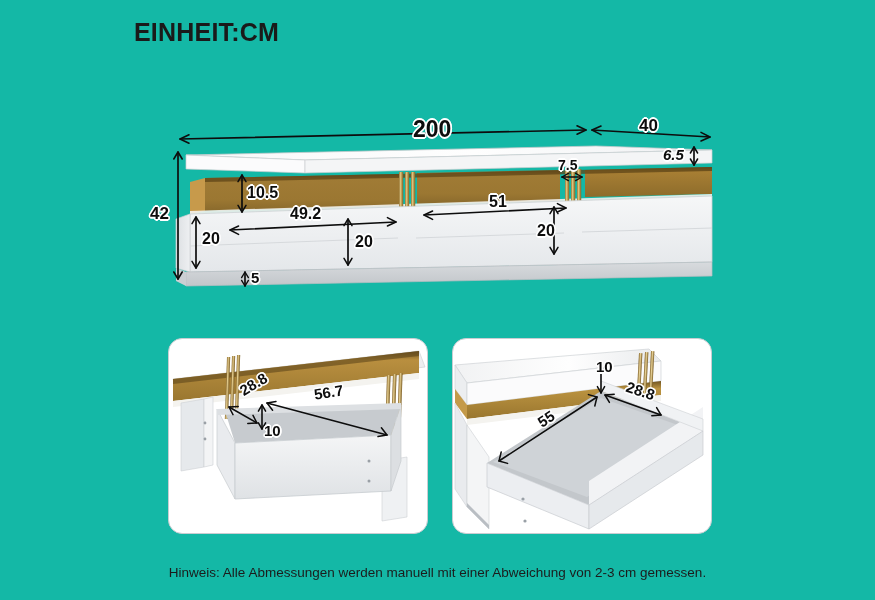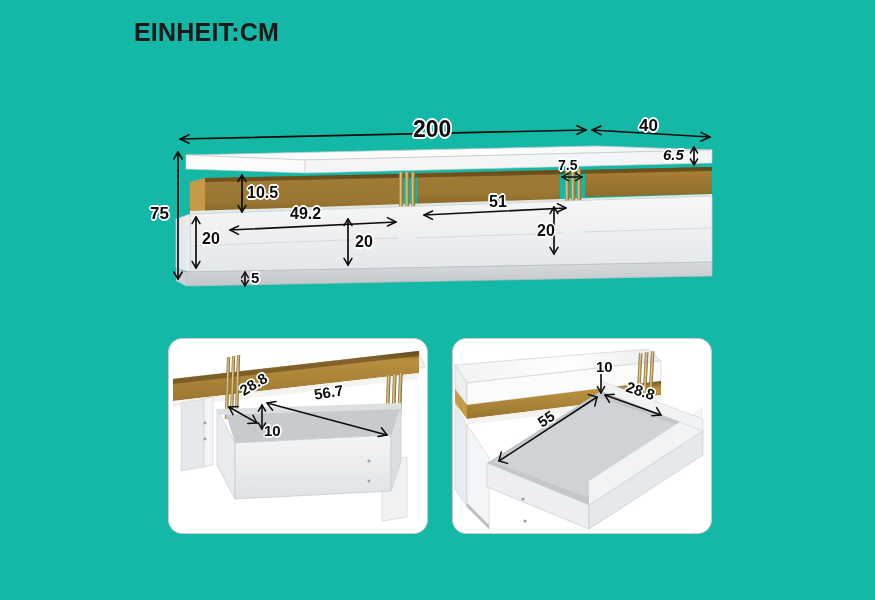--- a/index.html
+++ b/index.html
@@ -169,21 +169,21 @@
 
         <line x1="245" y1="272" x2="245" y2="286"></line>
         <path d="M245,272 l-3.4,5.6 M245,272 l3.4,5.6" stroke-width="1.4"></path>
         <path d="M245,286 l-3.4,-5.6 M245,286 l3.4,-5.6" stroke-width="1.4"></path>
       </g>
     </svg>
 
     <div class="lbl white-halo" style="left:413px;top:118px;font-size:23px;">200</div>
     <div class="lbl white-halo" style="left:639px;top:117px;font-size:17px;">40</div>
     <div class="lbl white-halo" style="left:663px;top:147px;font-size:15px;font-style:italic;">6.5</div>
-    <div class="lbl white-halo" style="left:150px;top:205px;font-size:17px;">75</div>
+    <div class="lbl white-halo" style="left:150px;top:205px;font-size:17px;">42</div>
     <div class="lbl white-halo" style="left:247px;top:185px;font-size:16px;">10.5</div>
     <div class="lbl white-halo" style="left:290px;top:206px;font-size:16px;">49.2</div>
     <div class="lbl white-halo" style="left:489px;top:194px;font-size:16px;">51</div>
     <div class="lbl white-halo" style="left:202px;top:231px;font-size:16px;">20</div>
     <div class="lbl white-halo" style="left:355px;top:234px;font-size:16px;">20</div>
     <div class="lbl white-halo" style="left:537px;top:223px;font-size:16px;">20</div>
     <div class="lbl white-halo" style="left:558px;top:158px;font-size:14px;">7.5</div>
     <div class="lbl white-halo" style="left:251px;top:270px;font-size:15px;">5</div>
   </div>
 
@@ -346,14 +346,15 @@
         <path d="M46,122 l2.2,-9 M46,122 l8.6,2.4" stroke-width="1.5"></path>
         <path d="M144,58 l-2.2,9 M144,58 l-8.6,-2.4" stroke-width="1.5"></path>
       </g>
     </svg>
 
     <div class="lbl white-halo" style="left:143px;top:20px;font-size:15px;">10</div>
     <div class="lbl white-halo" style="left:176px;top:40px;font-size:15px;transform:rotate(18deg);transform-origin:left top;">28.8</div>
     <div class="lbl white-halo" style="left:82px;top:78px;font-size:15px;transform:rotate(-33deg);transform-origin:left top;">55</div>
   </div>
 
+  <div class="footer">Hinweis: Alle Abmessungen werden manuell mit einer Abweichung von 2-3 cm gemessen.</div>
 
 </div>
 
 </body></html>

